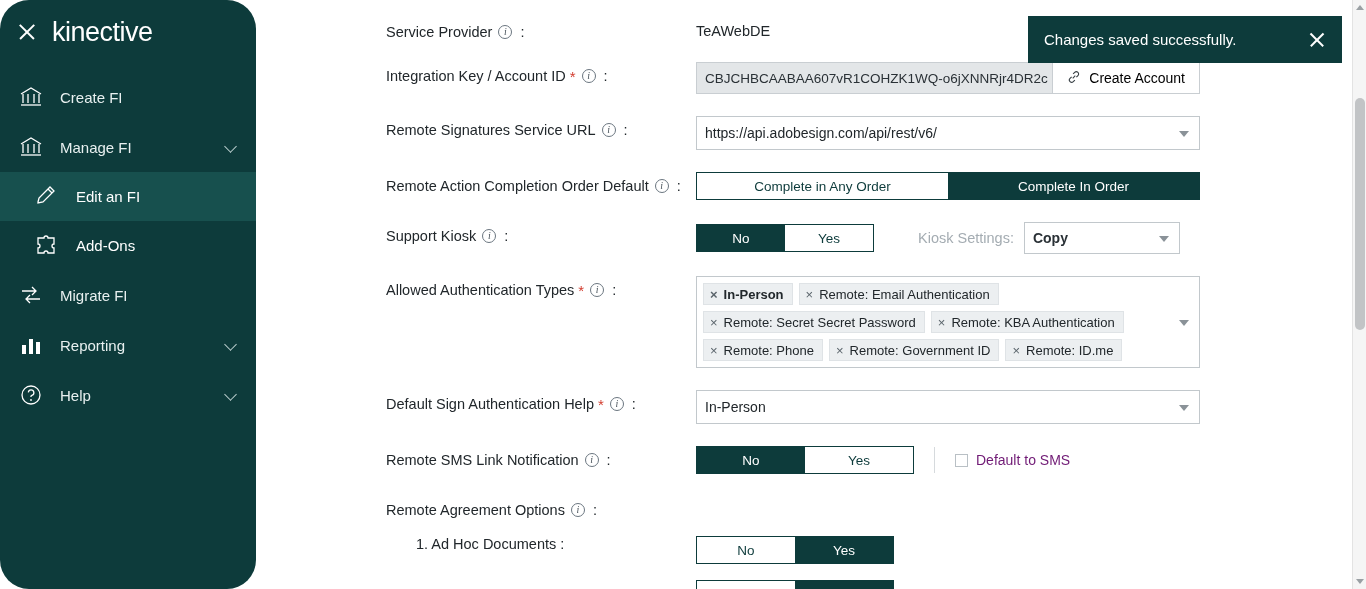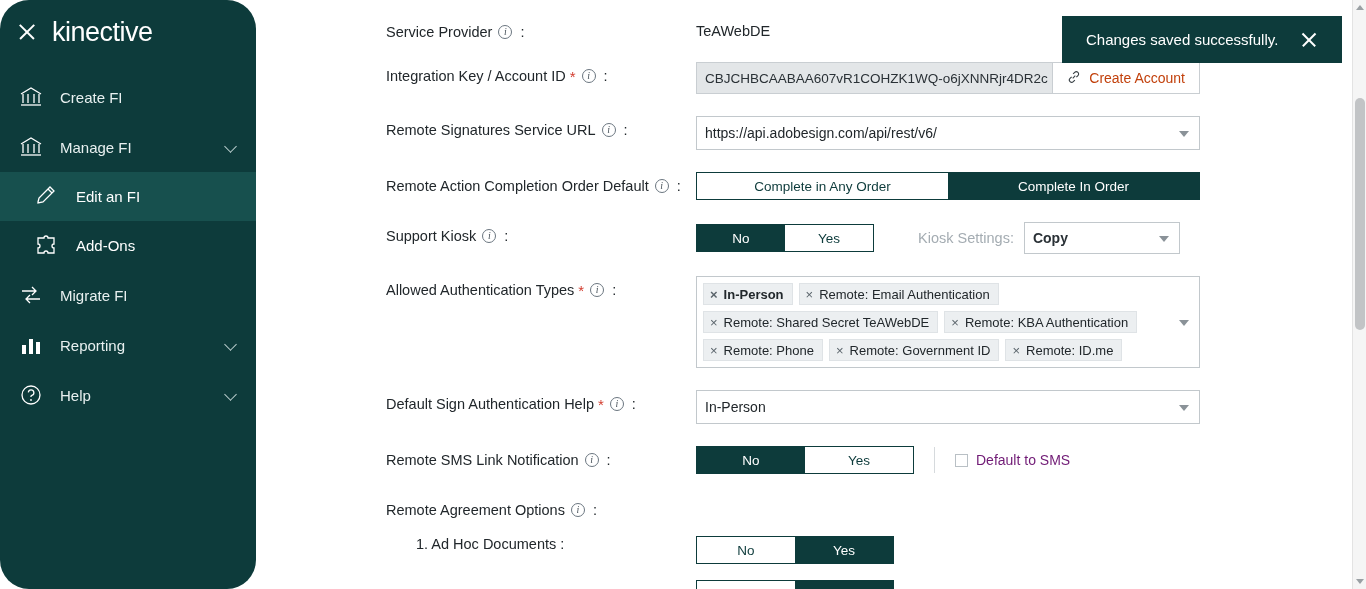--- a/index.html
+++ b/index.html
@@ -98,21 +98,21 @@
   .inp-wrap { display: flex; width: 504px; }
   .inp {
     height: 32px; background: #e3e6e8; border: 1px solid #c9ced2;
     border-right: none;
     font-size: 13.5px; color: #2a3136; padding: 4px 8px;
     display: flex; align-items: center;
     flex: 1 1 auto; overflow: hidden; white-space: nowrap;
   }
   .btn-attach {
     height: 32px; border: 1px solid #c9ced2; background: #fff;
-    font-size: 14px; color: #c2410c; padding: 0 14px;
+    font-size: 14px; color: #000000; padding: 0 14px;
     display: flex; align-items: center; gap: 8px; cursor: pointer;
     white-space: nowrap;
   }
 
   .select {
     width: 504px; height: 34px; border: 1px solid #c2c8cc; background: #fff;
     font-size: 14px; color: #21272b; padding: 0 30px 0 8px;
     display: flex; align-items: center; position: relative; cursor: pointer;
   }
   .select .caret, .multi .caret {
@@ -170,22 +170,22 @@
   .chk-label { font-size: 14px; color: #701a75; }
 
   .sub-row { display: flex; margin-bottom: 22px; }
   .sub-lbl {
     width: 440px; padding-left: 160px; font-size: 14.5px; color: #21272b;
   }
 
   
   .toast {
     position: absolute; right: 24px; top: 16px;
-    width: 280px; height: 47px; background: #0d3b3b; color: #fff;
-    display: flex; align-items: center; padding: 0 24px;
+    width: 314px; height: 47px; background: #0d3b3b; color: #fff;
+    display: flex; align-items: center; padding: 0 16px;
     font-size: 15px;
   }
   .toast .msg { flex: 1 1 auto; }
   .toast .tclose {
     width: 18px; height: 18px; position: relative; cursor: pointer;
   }
   .toast .tclose::before, .toast .tclose::after {
     content: ""; position: absolute; left: 0; top: 8px;
     width: 18px; height: 1.5px; background: #fff;
   }
@@ -402,21 +402,21 @@
               <span class="chip strong">
                   <span class="x">×</span>
                   <span>In-Person</span>
                 </span>
               <span class="chip">
                   <span class="x">×</span>
                   <span>Remote: Email Authentication</span>
                 </span>
               <span class="chip">
                   <span class="x">×</span>
-                  <span>Remote: Shared Secret TeAWebDE</span>
+                  <span>Remote: Secret Secret Password</span>
                 </span>
               <span class="chip">
                   <span class="x">×</span>
                   <span>Remote: KBA Authentication</span>
                 </span>
               <span class="chip">
                   <span class="x">×</span>
                   <span>Remote: Phone</span>
                 </span>
               <span class="chip">

